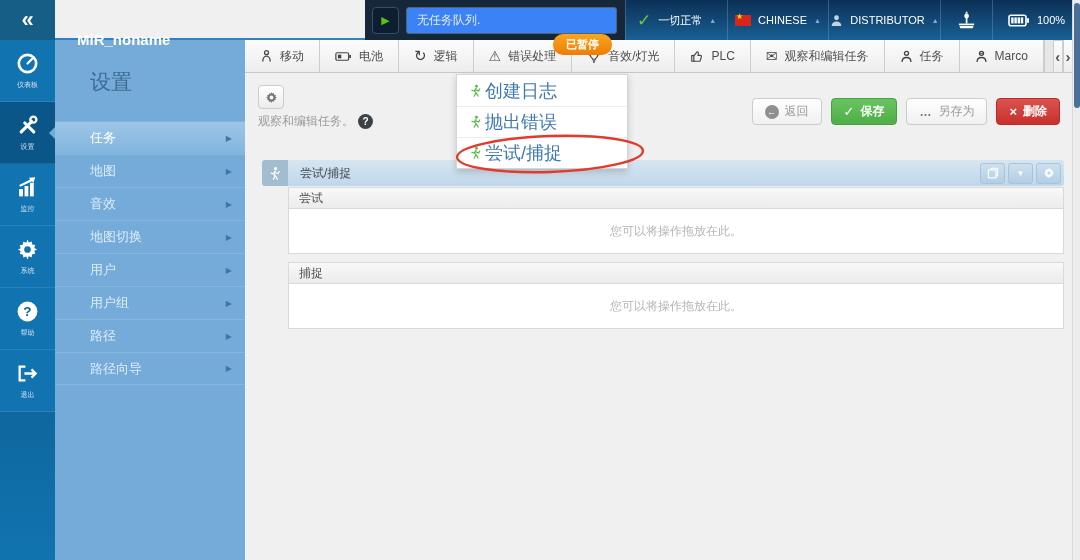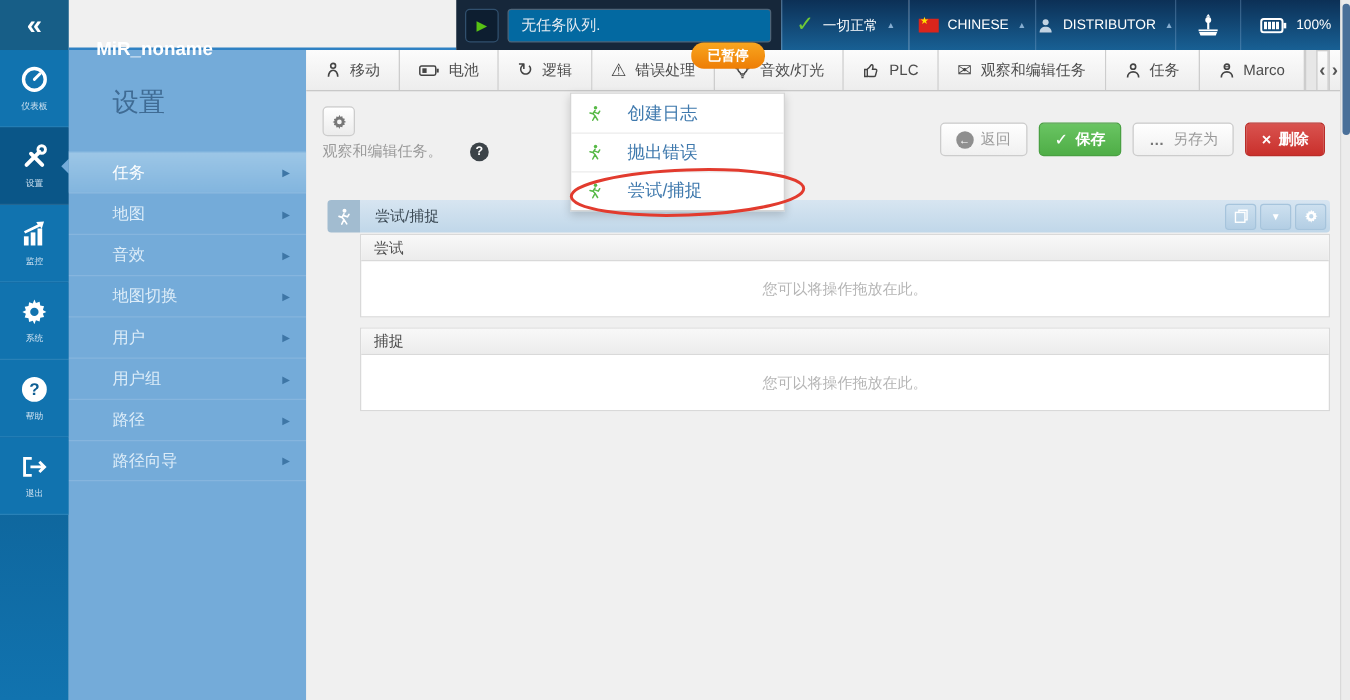--- a/index.html
+++ b/index.html
@@ -12,21 +12,21 @@
 
   
   .topbar { position:absolute; left:0; top:0; width:1080px; height:40px; display:flex; z-index:5; }
   .tb-collapse { width:55px; height:40px; background:#175e87; color:#fff; font-size:22px; font-weight:bold;
                  display:flex; align-items:center; justify-content:center; cursor:pointer; }
   .tb-title { width:310px; background:#2f81c3; color:#fff; font-size:15px; font-weight:bold;
               display:flex; align-items:center; padding-left:22px;margin-top:38px; }
   .tb-queue { width:260px; background:#16273a; display:flex; align-items:center; padding:0 8px 0 7px; }
   .play-btn { width:27px; height:27px; background:#0d1e30; border:1px solid #31506e; border-radius:4px;
               color:#57c214; font-size:11px; display:flex; align-items:center; justify-content:center; cursor:pointer; flex:none; }
-  .queue-pill { flex:1; margin-left:7px; height:27px; background:#0369a1; border:1px solid #4e6478; border-radius:3px;
+  .queue-pill { flex:1; margin-left:7px; height:27px; background:#3b82f6; border:1px solid #4e6478; border-radius:3px;
                 display:flex; align-items:center; padding:0 4px 0 10px; color:#e4ebf2; }
   .paused { margin-left:auto; background:linear-gradient(#f8a61f,#ee7d05); color:#fff; font-size:11px; font-weight:bold;
             border-radius:10px; padding:3px 13px;margin-top:48px; }
   .tb-seg { height:40px; border-left:1px solid rgba(130,170,205,.35);
             background:linear-gradient(180deg,#0c3056 0%, #186094 100%);
             color:#fff; font-size:11px; display:flex; align-items:center; justify-content:center; gap:7px; cursor:pointer; }
   .seg-ok{width:102px;} .seg-lang{width:101px;} .seg-user{width:112px;} .seg-joy{width:52px;} .seg-batt{width:88px;}
   .ck { color:#6fc937; font-size:17px; font-weight:bold; }
   .caret-up { font-size:7px; color:#86add0; }
   .flag { width:16px; height:11px; background:#da251c; position:relative; flex:none; }
@@ -63,21 +63,21 @@
   .tab-blank { flex:1; background:linear-gradient(#ededed,#e2e2e2); border-right:1px solid #cdcdcd; }
   .tab-nav { width:26px; display:flex; align-items:center; justify-content:center; font-size:15px; font-weight:bold; color:#555;
              background:linear-gradient(#fcfcfc,#ededed); border-left:1px solid #cdcdcd; cursor:pointer; }
   .tab-nav.first { margin-left:8px; border:1px solid #cdcdcd; border-bottom:none; }
 
   .title-row { display:flex; justify-content:space-between; padding:12px 12px 0 13px; height:87px; }
   .page-title-line { display:flex; align-items:center; gap:9px; }
   .page-title { font-size:30px; color:#a4a4a4; font-weight:normal; letter-spacing:.5px; }
   .gear-chip { width:26px; height:24px; background:linear-gradient(#fff,#ececec); border:1px solid #ccc; border-radius:4px;
                display:flex; align-items:center; justify-content:center; cursor:pointer; color:#777; }
-  .subtitle-line { margin-top:4px; display:flex; align-items:center; gap:22px; color:#9a9a9a; font-size:12px; }
+  .subtitle-line { margin-top:4px; display:flex; align-items:center; gap:4px; color:#9a9a9a; font-size:12px; }
   .help-dot { width:15px; height:15px; border-radius:50%; background:#3c4348; color:#fff; font-size:10px; font-weight:bold;
               display:flex; align-items:center; justify-content:center; cursor:pointer; }
   .actions { display:flex; gap:9px; margin-top:13px; }
   .btn { height:27px; border-radius:4px; font-size:12px; display:flex; align-items:center; gap:6px; padding:0 12px;
          cursor:pointer; border:1px solid #ccc; background:linear-gradient(#fff,#f0f0f0); color:#9b9b9b; }
   .btn .circ { width:14px; height:14px; border-radius:50%; background:#8f8f8f; color:#fff; font-size:9px;
                display:flex; align-items:center; justify-content:center; }
   .btn-save { background:linear-gradient(#69c462,#4fae47); border-color:#49a042; color:#fff; font-weight:bold; }
   .btn-save .ok { font-size:13px; }
   .btn-del { background:linear-gradient(#d9534f,#c9302c); border-color:#b92c28; color:#fff; font-weight:bold; }
@@ -95,21 +95,21 @@
             display:flex; align-items:center; justify-content:center; color:#fff; cursor:pointer; font-size:8px; }
   .panel-b { margin-left:26px; padding-top:1px; }
   .sec { border:1px solid #d9d9d9; background:#fff; margin-bottom:8px; }
   .sec-h { height:21px; background:linear-gradient(#f8f8f8,#ececec); border-bottom:1px solid #d9d9d9;
            display:flex; align-items:center; padding-left:10px; font-size:12px; color:#4f4f4f; }
   .sec-b { height:44px; display:flex; align-items:center; justify-content:center; color:#b5b5b5; font-size:12px; }
 
   
   .dropdown { position:absolute; left:456px; top:74px; width:172px; background:#fff; border:1px solid #d5d5d5;
               box-shadow:0 3px 7px rgba(0,0,0,.18); z-index:8; }
-  .dd-item { height:31px; display:flex; align-items:center; gap:20px; padding:0 12px; color:#3f79ad; font-size:14px;
+  .dd-item { height:31px; display:flex; align-items:center; gap:3px; padding:0 12px; color:#3f79ad; font-size:18px;
              cursor:pointer; }
   .dd-item + .dd-item { border-top:1px solid #ececec; }
   .dd-item .run { color:#57b947; }
 
   
   .annot { position:absolute; left:452px; top:130px; z-index:9; pointer-events:none; }
 
   
   .scrollbar { position:absolute; right:0; top:0; width:8px; height:560px; background:#ececec; border-left:1px solid #d9d9d9; z-index:10; }
   .scroll-thumb { position:absolute; left:1px; top:3px; width:6px; height:105px; background:#4a7099; border-radius:3px; cursor:pointer; }

